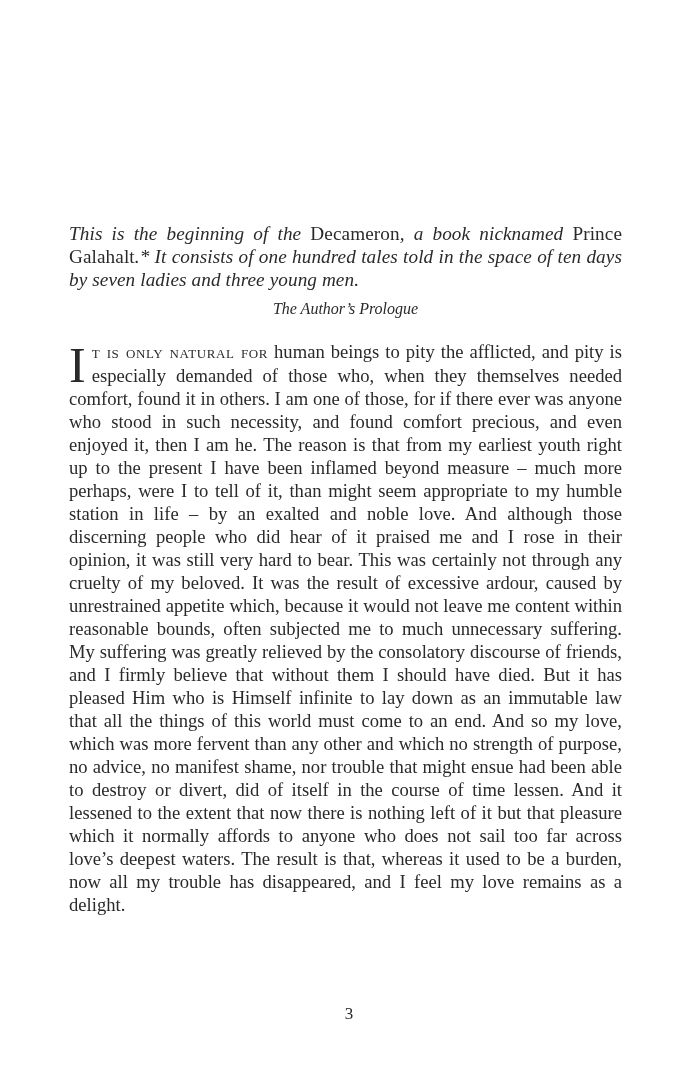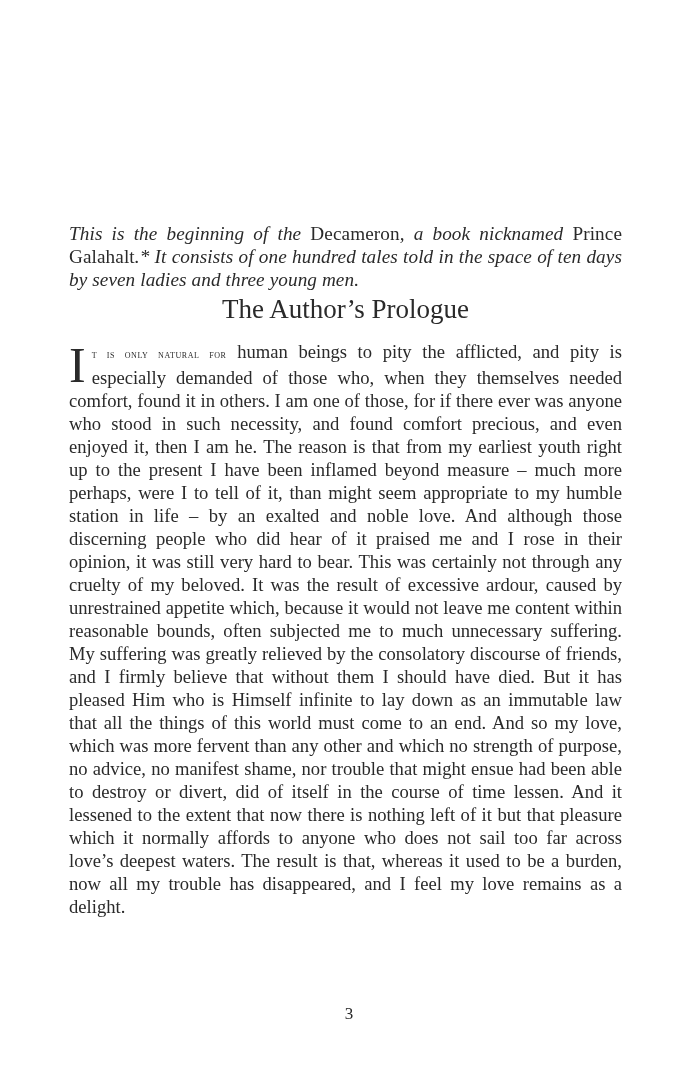--- a/index.html
+++ b/index.html
@@ -39,21 +39,22 @@
     }
     .epigraph .roman {
       font-style: normal;
     }
     .heading {
       position: absolute;
       top: 284px;
       left: 69px;
       width: 553px;
       text-align: center;
-      font-size: 27px;
+      font-size: 16px;
+      font-style: italic;
       line-height: 28px;
     }
     .body-text {
       top: 329px;
       font-size: 18.6px;
       line-height: 23px;
     }
     .body-text p {
       margin: 0;
       text-align: justify;
@@ -69,21 +70,21 @@
       float: left;
       font-size: 50px;
       line-height: 40px;
       margin: 3px 6px 0 0;
       height: 42px;
       padding-top: 2px;
     }
     .smallcaps {
       font-variant: small-caps;
       letter-spacing: 0.6px;
-      font-size: 12px;
+      font-size: 18px;
     }
     .page-number {
       position: absolute;
       top: 993px;
       left: 0;
       width: 698px;
       text-align: center;
       font-size: 17px;
       line-height: 20px;
     }

